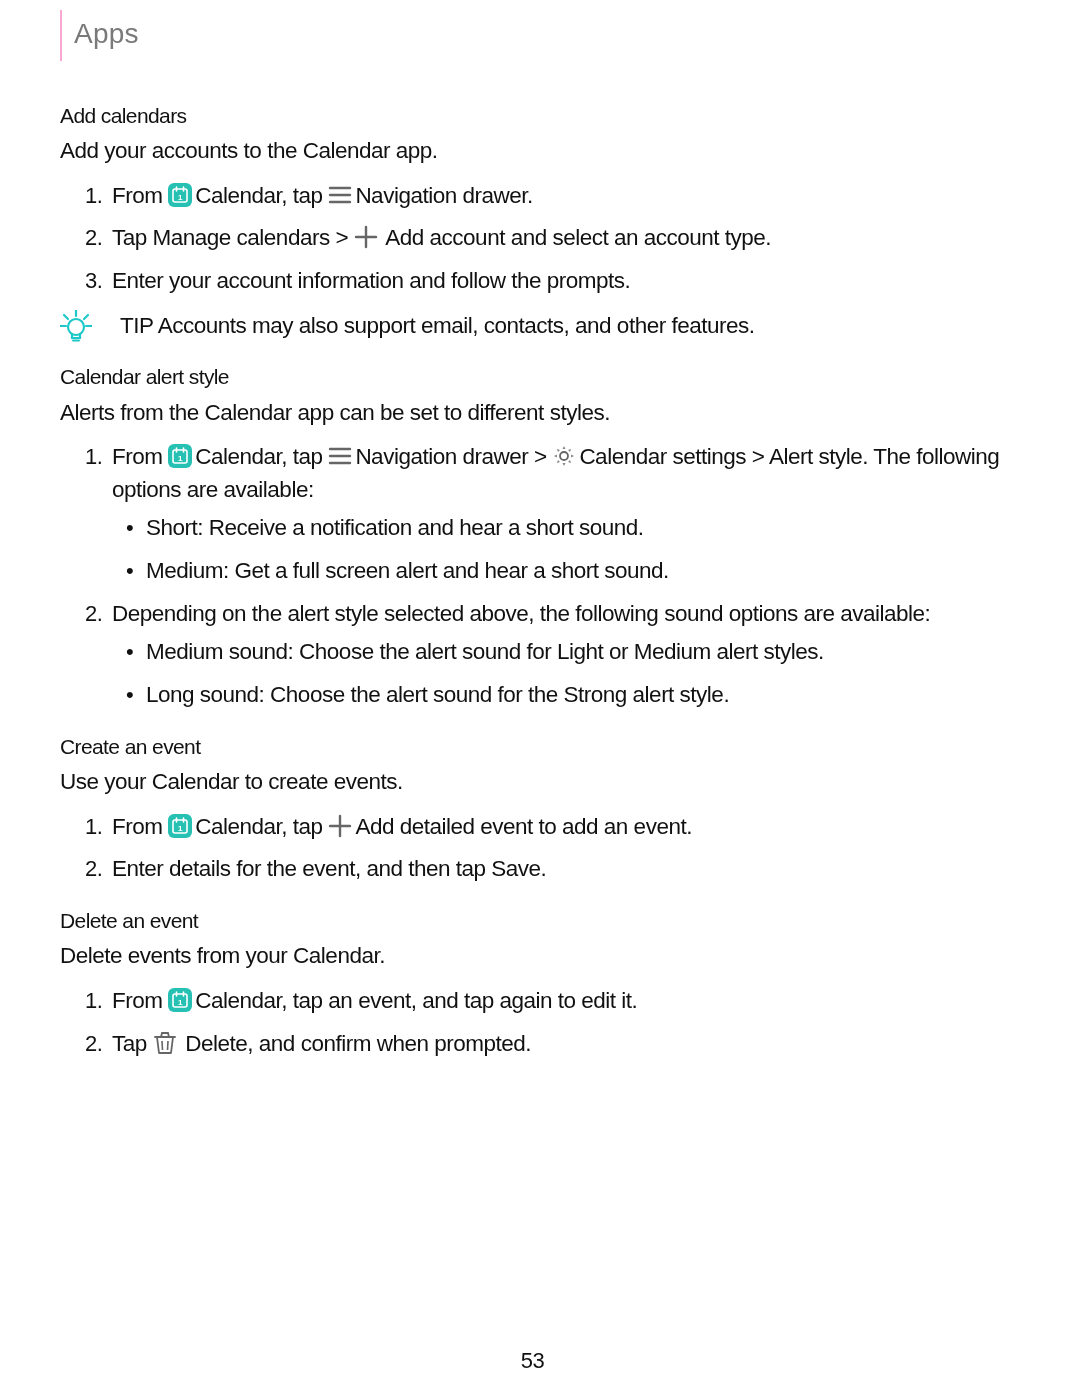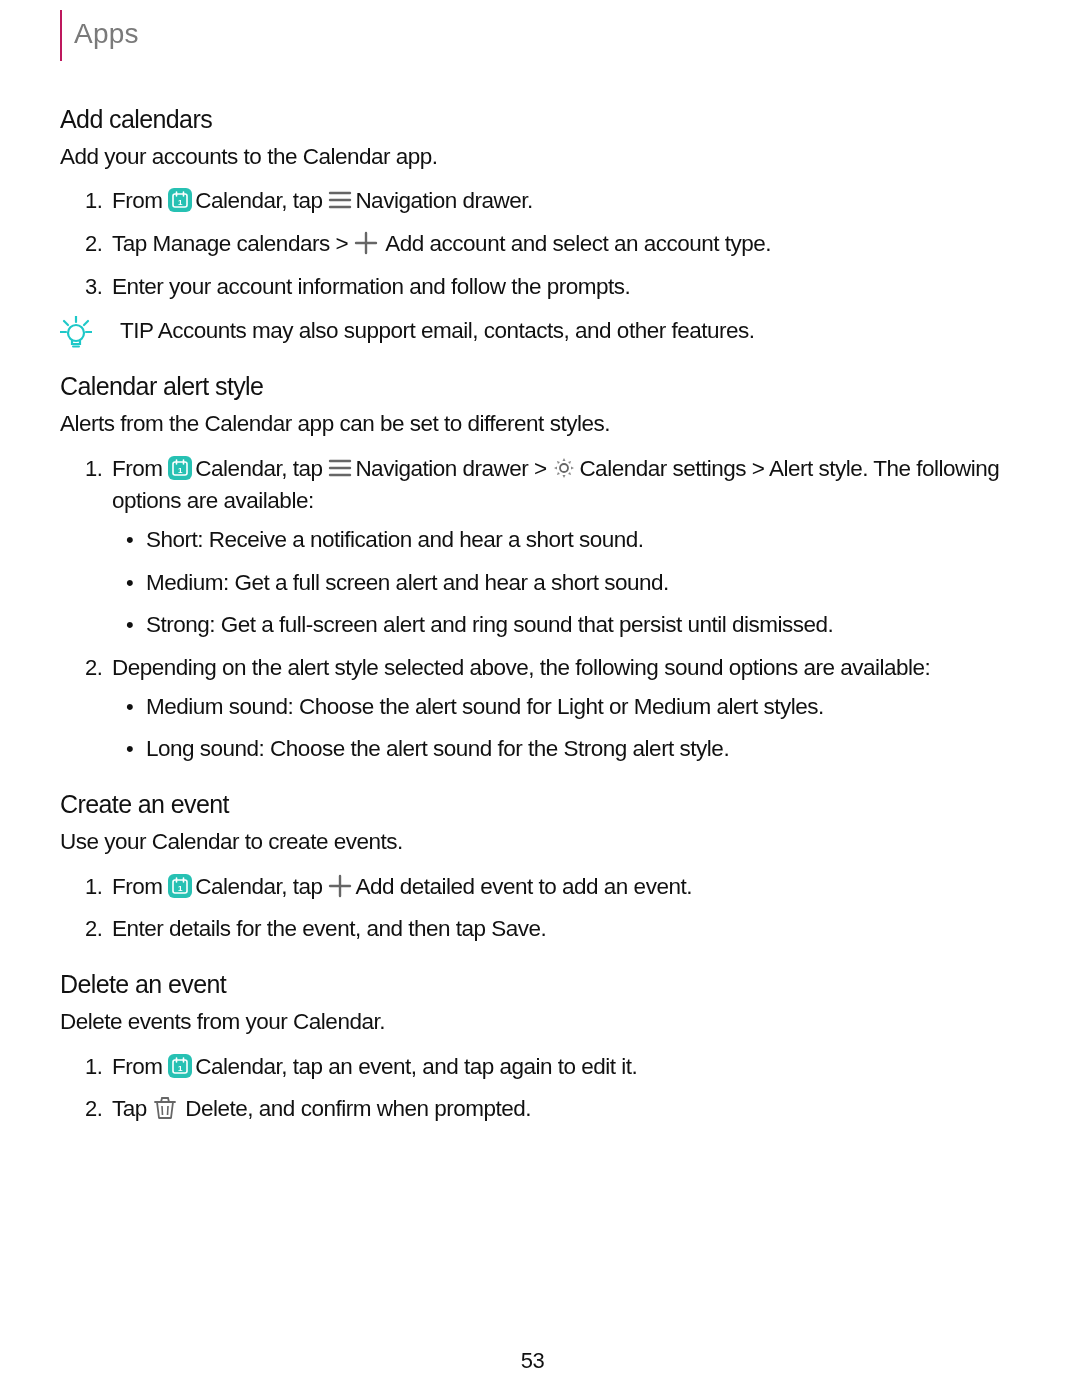--- a/index.html
+++ b/index.html
@@ -13,27 +13,27 @@
     line-height:1.45;
     letter-spacing:-0.5px;
     box-sizing:border-box;
     padding:10px 60px 0 60px;
     position:relative;
   }
   .breadcrumb{
     color:#7a7a7a;
     font-size:28px;
     font-weight:400;
-    border-left:2px solid #be185d;
+    border-left:2px solid #f9a8d4;
     padding:4px 0 6px 12px;
     margin-bottom:40px;
     letter-spacing:0.2px;
   }
   h2{
-    font-size:25px;
+    font-size:21px;
     font-weight:500;
     margin:20px 0 2px 0;
     letter-spacing:-0.6px;
   }
   h2.first{margin-top:0;}
   p.intro{margin:4px 0 12px 0}
   ol{
     margin:6px 0 10px 0;
     padding:0 0 0 48px;
     list-style:decimal;
@@ -161,21 +161,20 @@
     <span>From </span><span class="inline-icon"><svg width="24" height="24">
           <use href="#cal-icon"></use>
         </svg></span><span class="bold">Calendar</span><span>, tap </span><span class="inline-icon"><svg width="24" height="24">
           <use href="#nav-icon"></use>
         </svg></span><span class="bold">Navigation drawer</span><span> &gt; </span><span class="inline-icon"><svg width="24" height="24">
           <use href="#gear-icon"></use>
         </svg></span><span class="bold">Calendar settings &gt; Alert style</span><span>. The following options are available:</span>
     <ul class="bullets">
       <li><span class="bold">Short</span><span>: Receive a notification and hear a short sound.</span></li>
       <li><span class="bold">Medium</span><span>: Get a full screen alert and hear a short sound.</span></li>
-      <li><span class="bold">Strong</span><span>: Get a full-screen alert and ring sound that persist until dismissed.</span></li>
     </ul>
   </li>
   <li>
     <span>Depending on the alert style selected above, the following sound options are available:</span>
     <ul class="bullets">
       <li><span class="bold">Medium sound</span><span>: Choose the alert sound for Light or Medium alert styles.</span></li>
       <li><span class="bold">Long sound</span><span>: Choose the alert sound for the Strong alert style.</span></li>
     </ul>
   </li>
 </ol>

